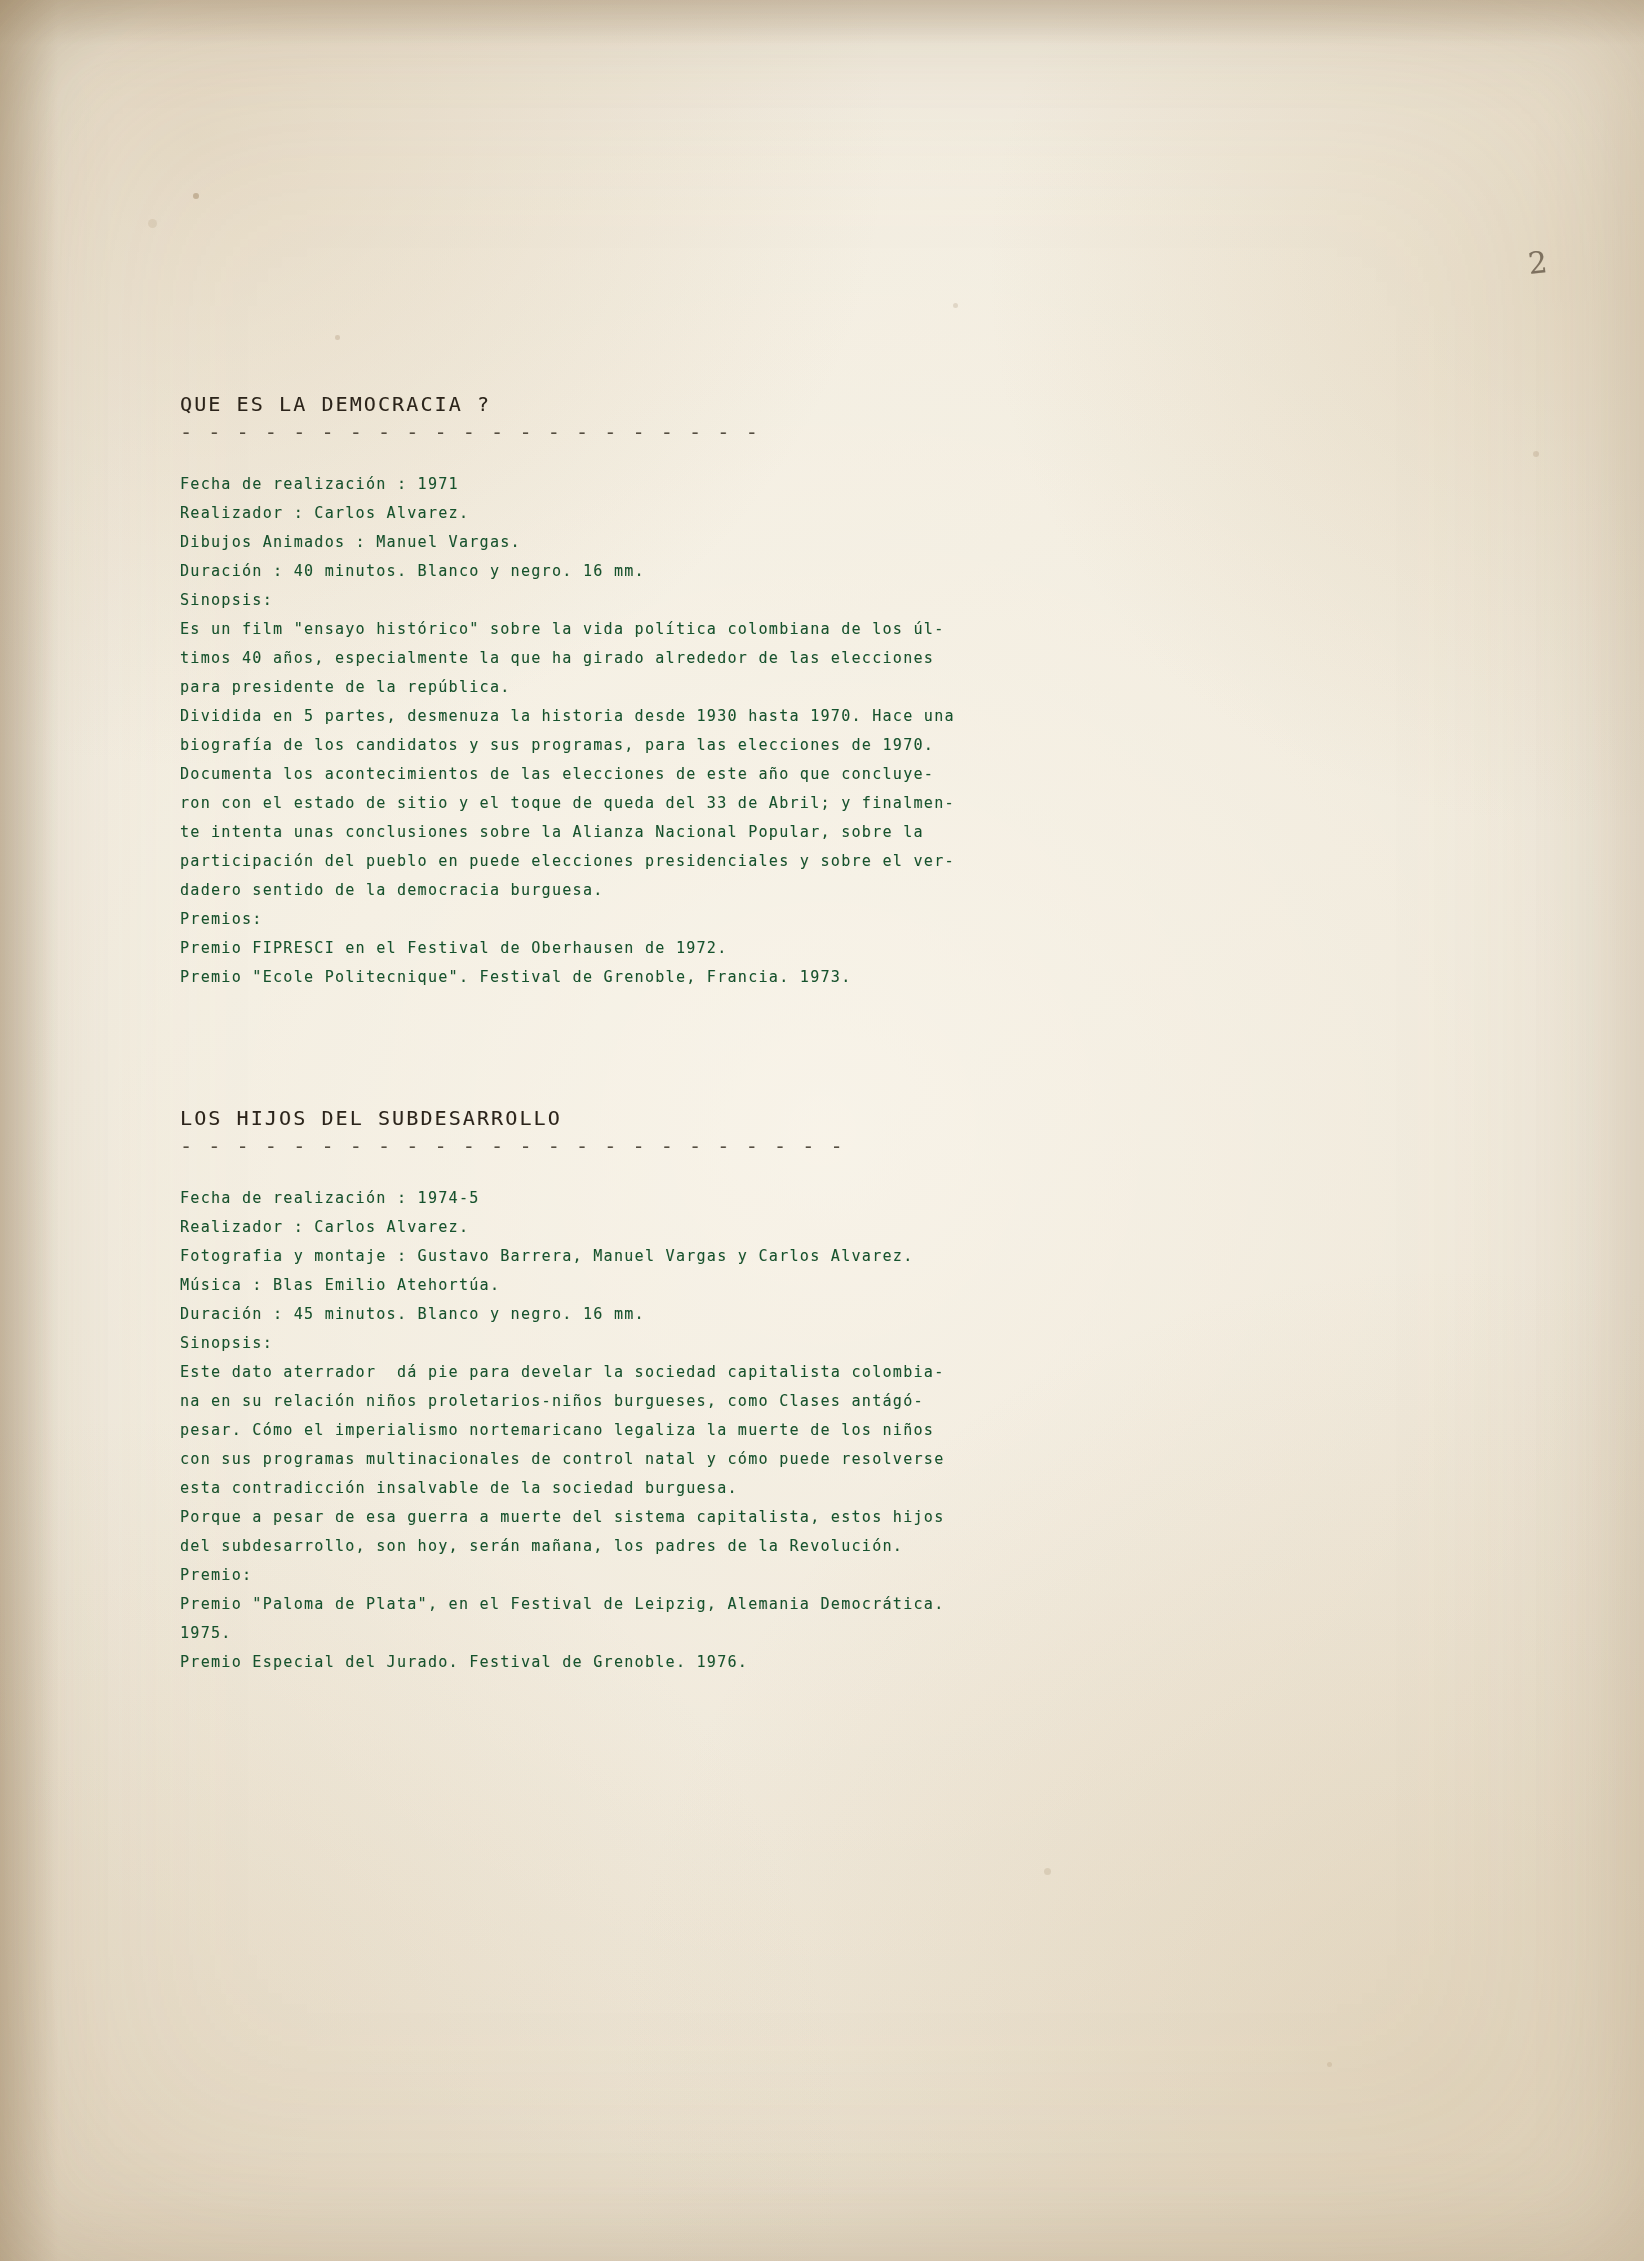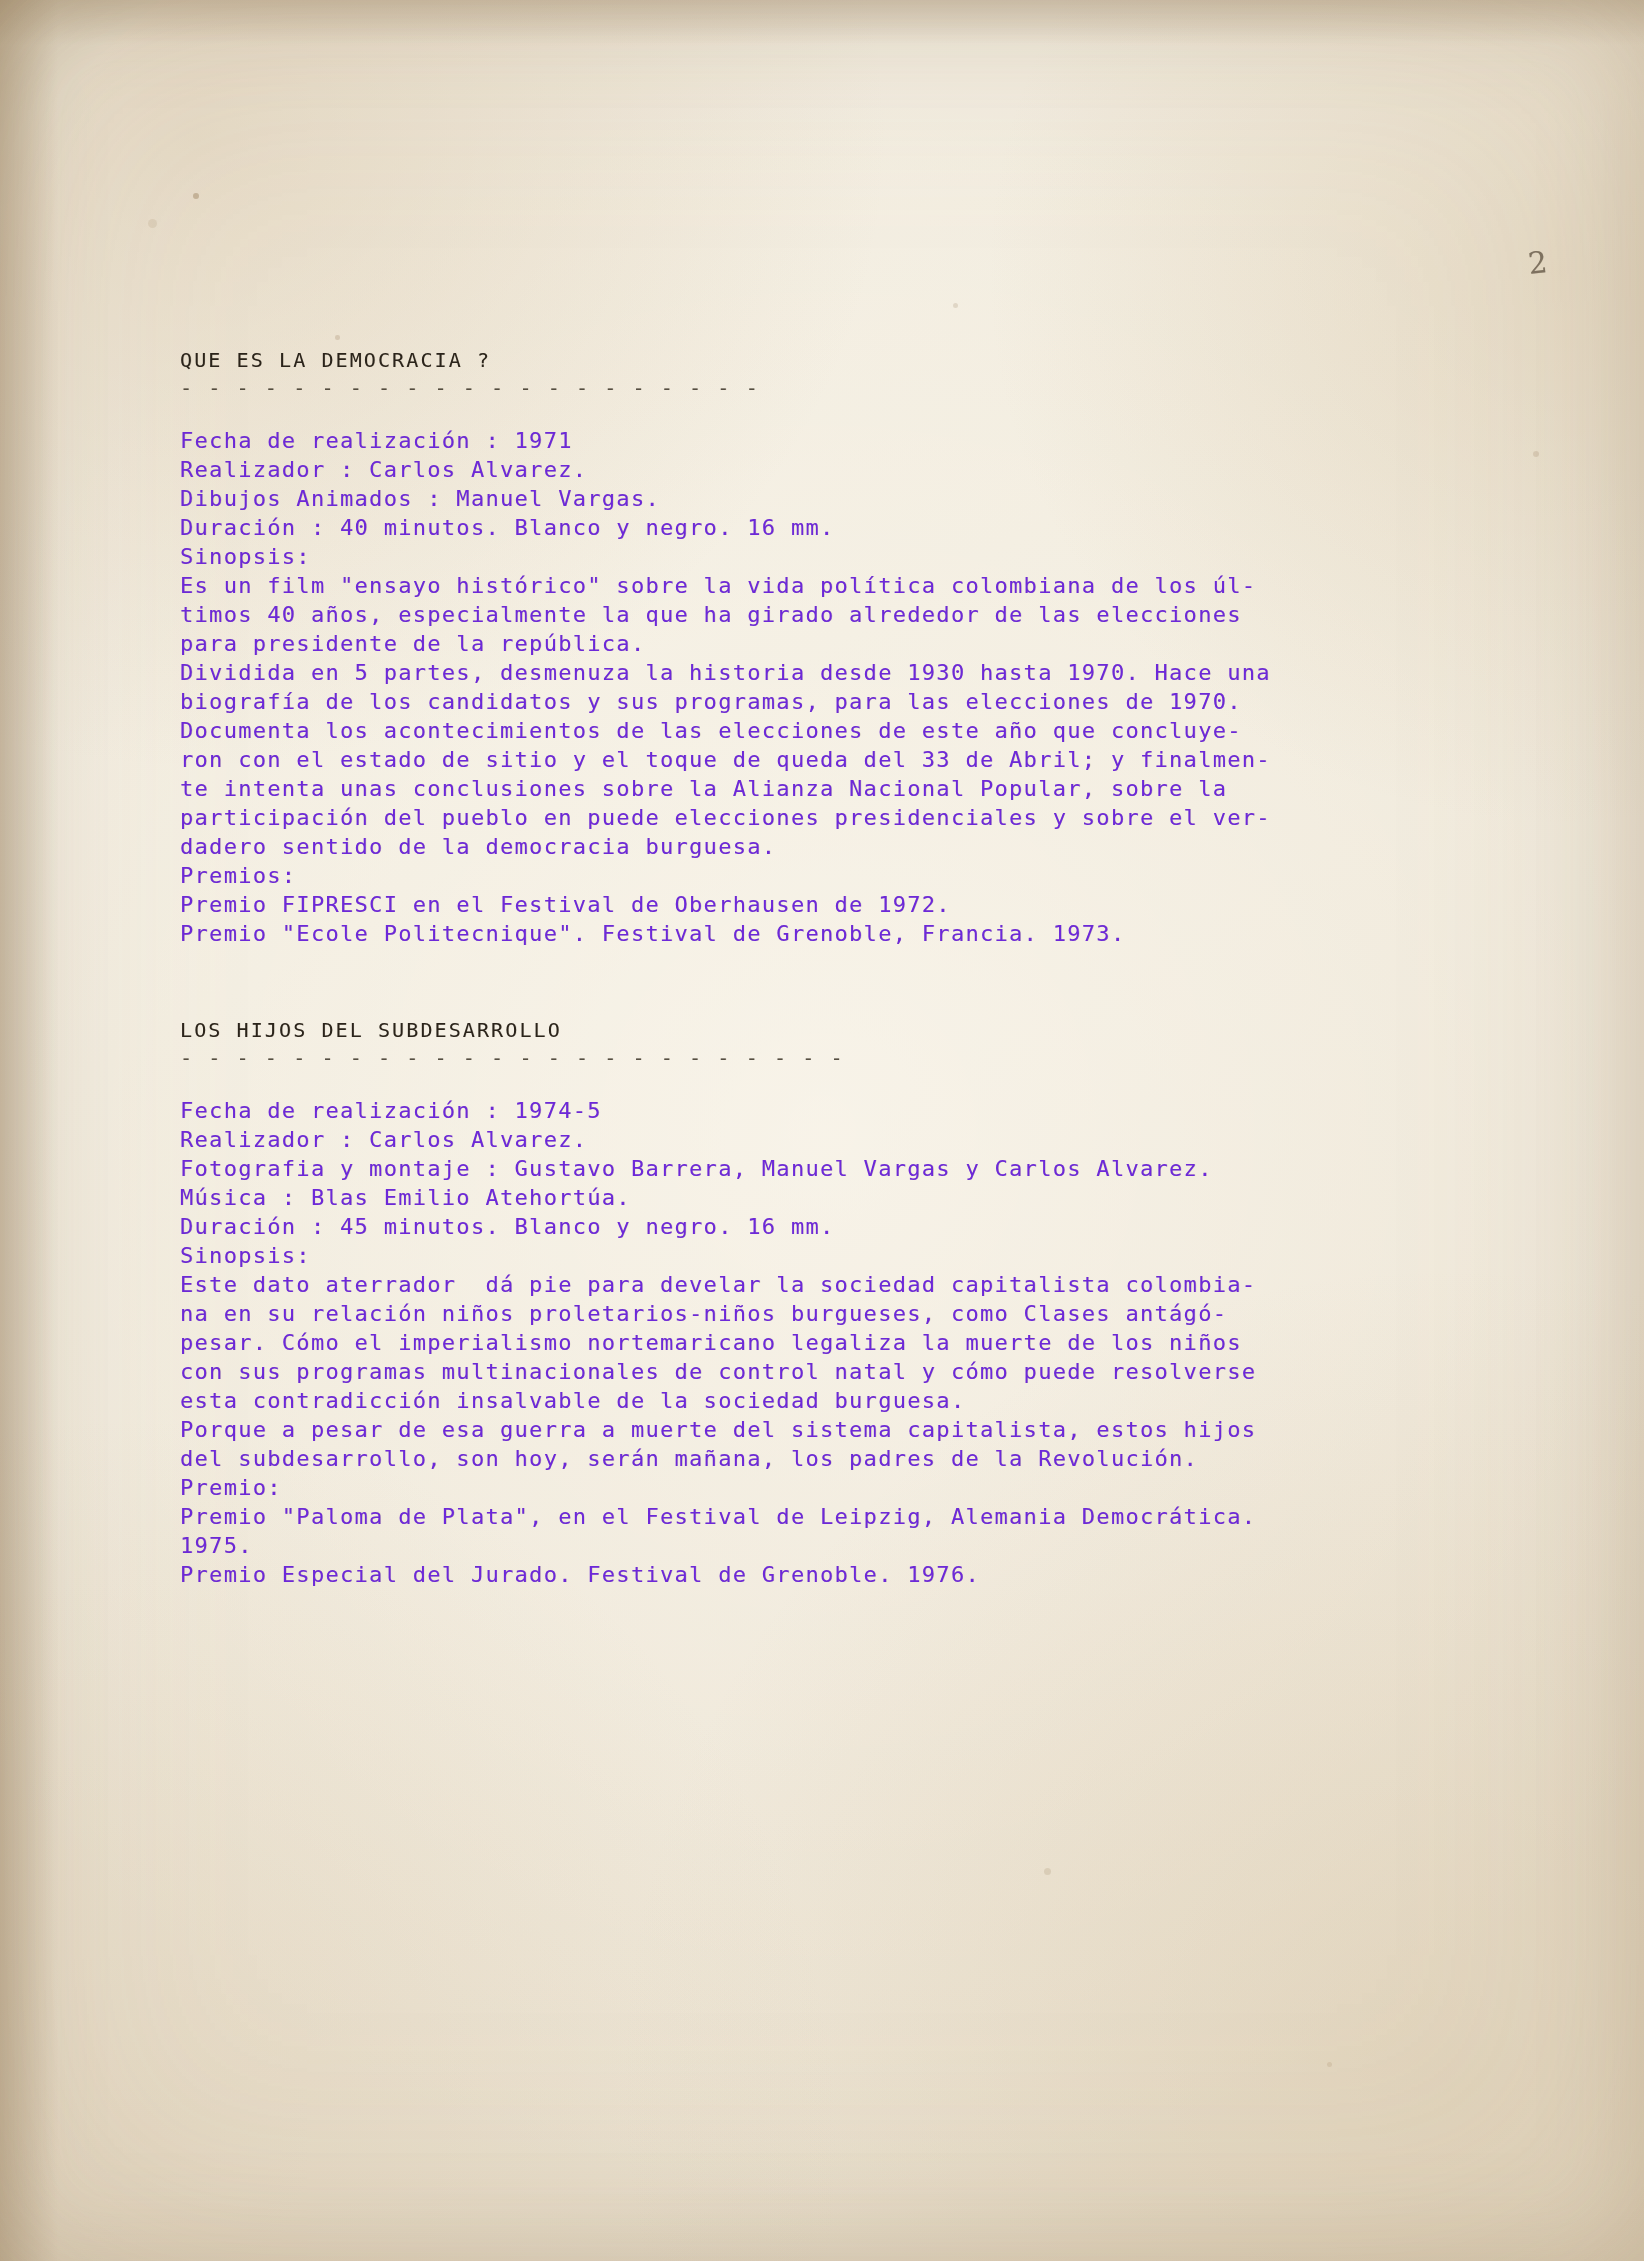--- a/index.html
+++ b/index.html
@@ -75,42 +75,42 @@
   .page-number {
     position: absolute;
     right: 97px;
     top: 245px;
     font-family: "DejaVu Serif", serif;
     font-size: 30px;
     color: #5c5040;
     opacity: 0.75;
     transform: rotate(-6deg);
   }
-  .section { margin-bottom: 0; }
+  .section { margin-bottom: 0; margin-top: 44px; }
   .heading {
     font-size: 20px;
     letter-spacing: 2.1px;
     color: #2b241b;
     white-space: pre;
     margin-bottom: 3.9px;
   }
   .rule {
     font-size: 20px;
     letter-spacing: 2.1px;
     color: #3a3226;
     white-space: pre;
     margin-bottom: 26px;
     opacity: 0.85;
   }
   .body-line {
-    font-size: 22px;
+    font-size: 15px;
     line-height: 29px;
     letter-spacing: 1.3px;
     white-space: pre-wrap;
-    color: #6d28d9;
+    color: #14532d;
   }
   .body-block { margin: 0; }
   .gap-between-sections { height: 70px; }
   
   .typed {
     text-shadow: 0.4px 0.3px 0 rgba(60,45,25,0.22);
   }
 </style>
 </head>
 <body>

